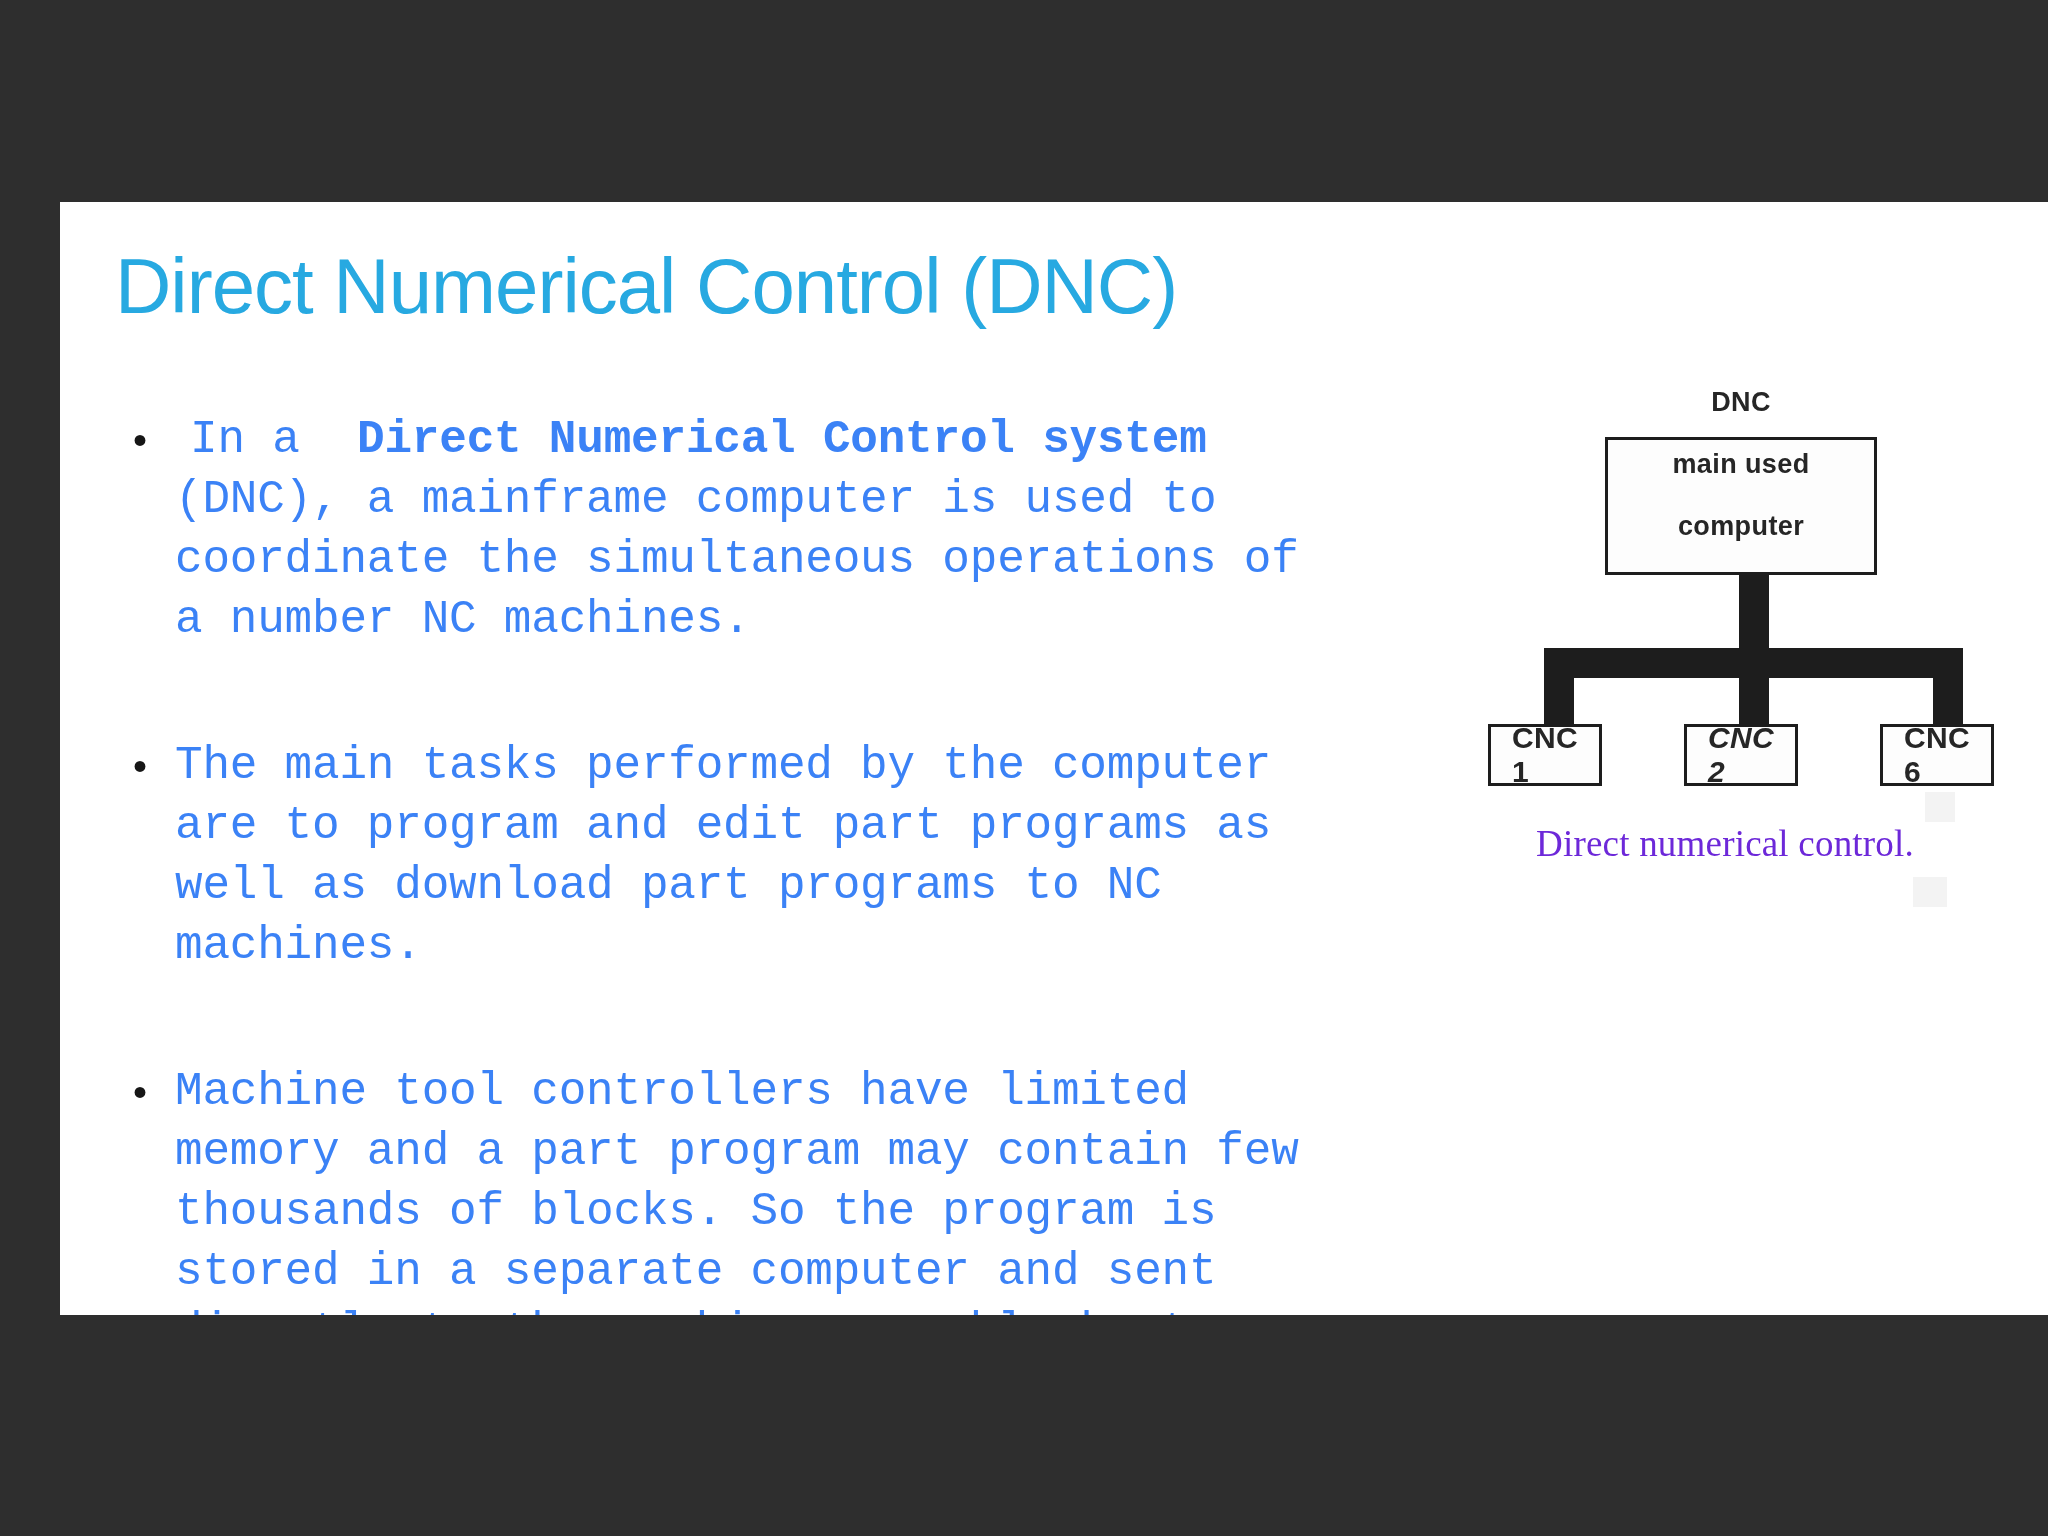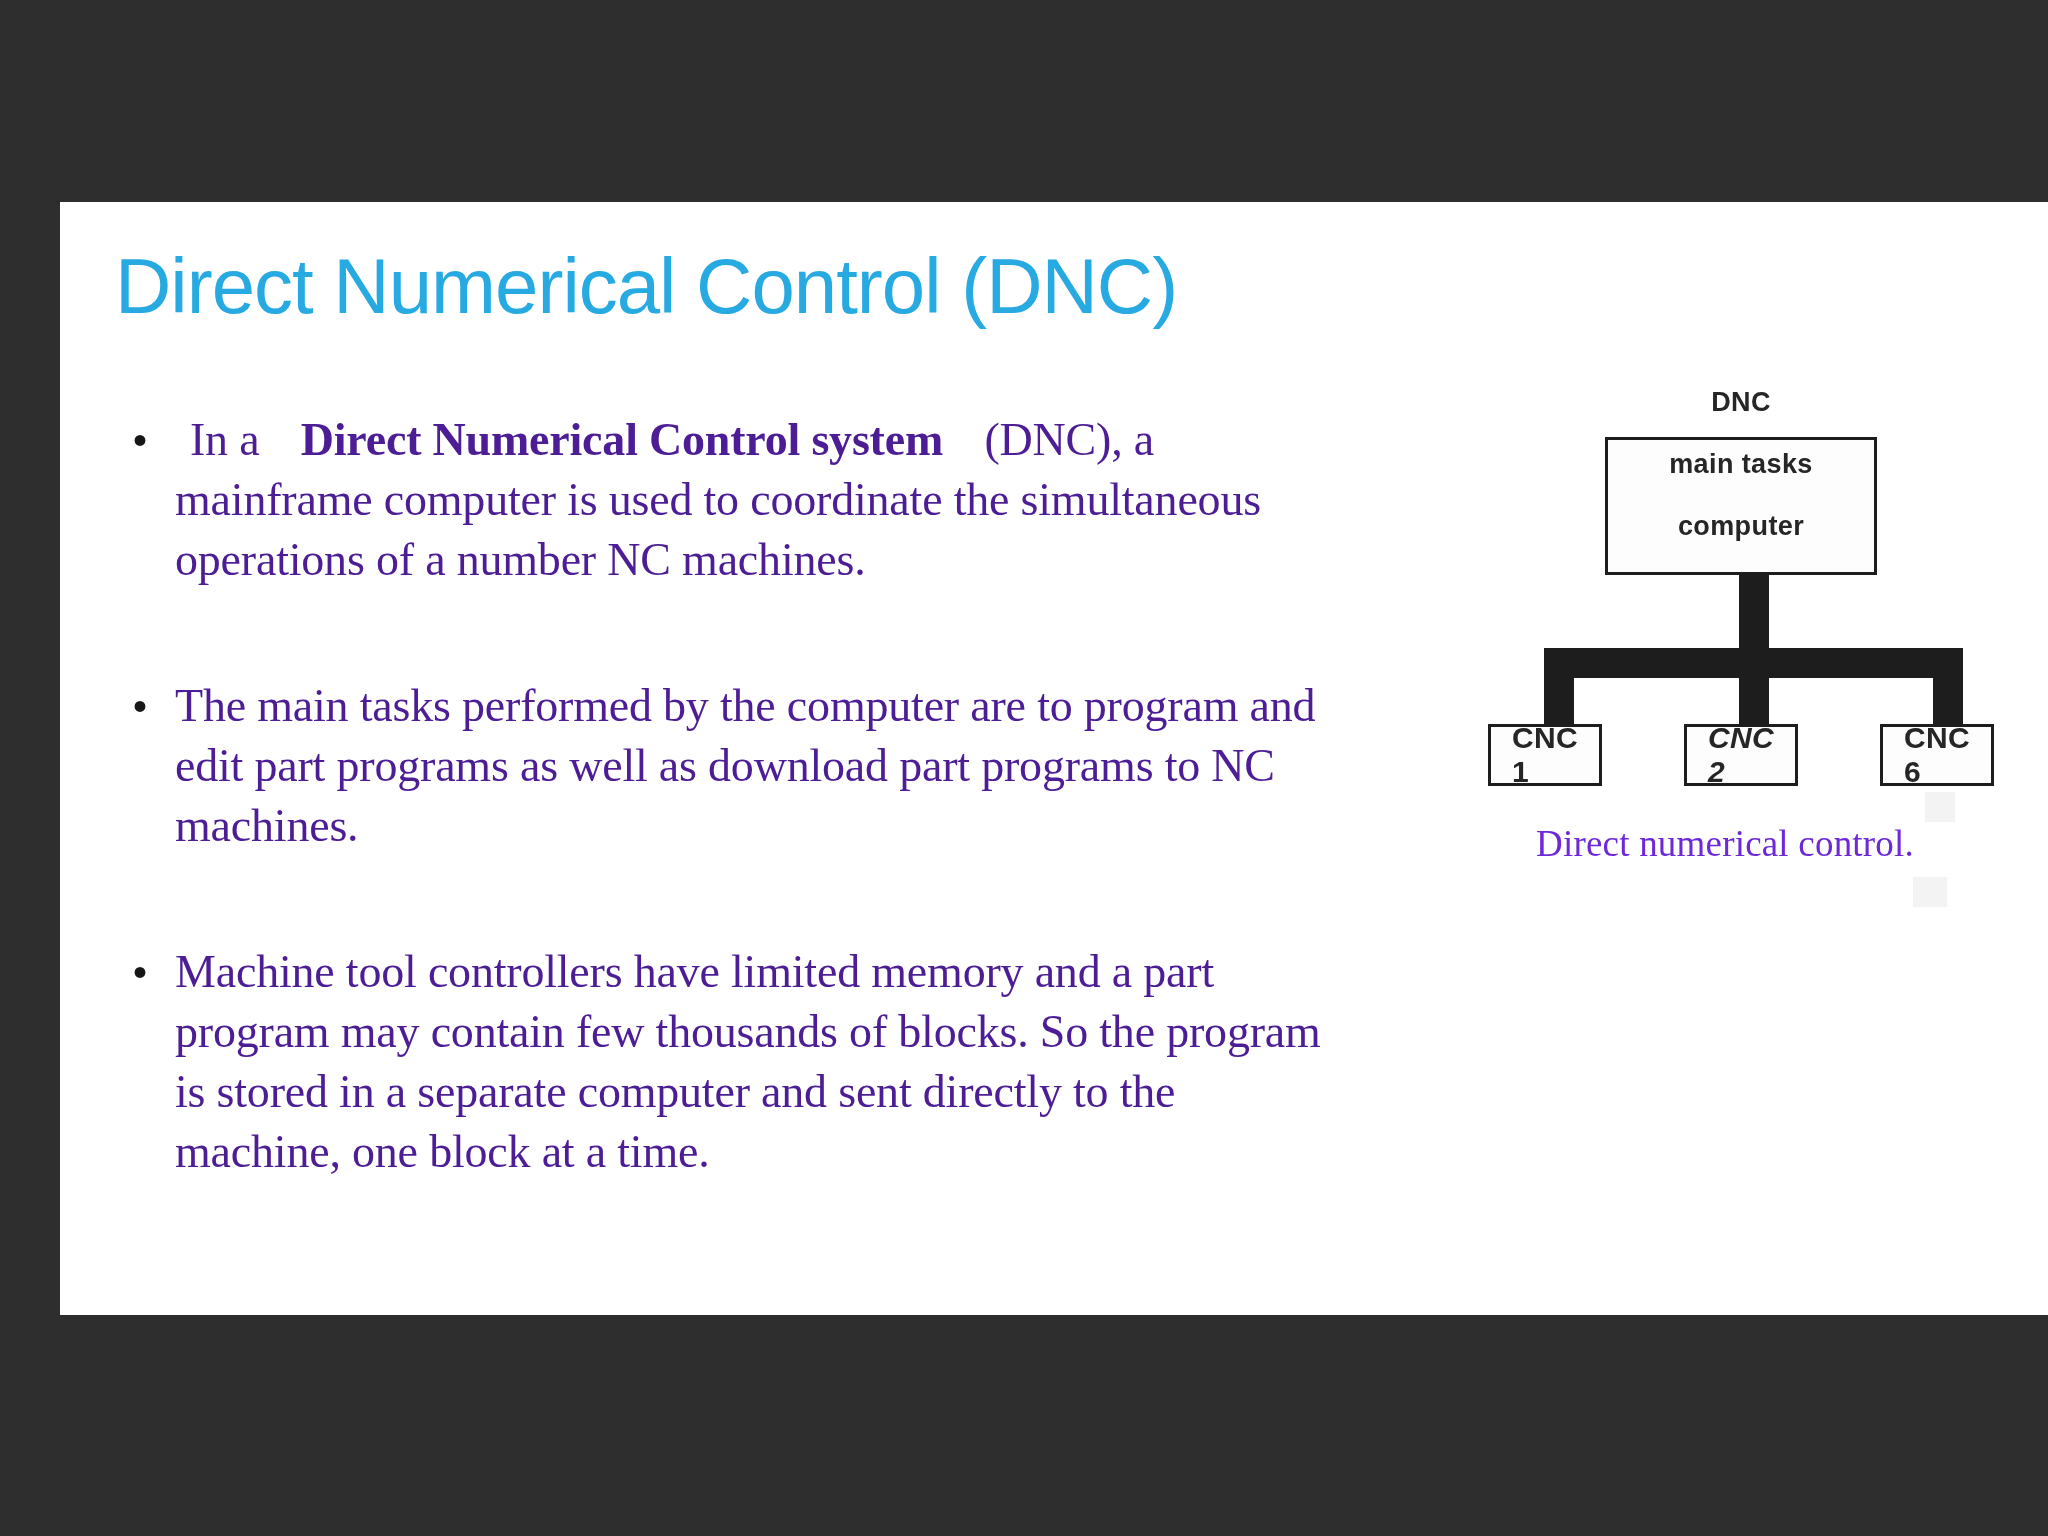--- a/index.html
+++ b/index.html
@@ -68,24 +68,24 @@
     width: 42px;
     font-size: 40px;
     line-height: 60px;
     color: #161616;
     text-align: center;
     font-family: "Liberation Sans", sans-serif;
   }
 
   .bullet-text {
     flex: 1 1 auto;
-    font-family: Liberation Serif, serif;
+    font-family: Liberation Mono, monospace;
     font-size: 46px;
     line-height: 60px;
-    color: #4c1d95;
+    color: #3b82f6;
     letter-spacing: -0.2px;
     max-width: 1225px;
   }
 
   .bullet-text b { font-weight: 700; }
 
   
   #diagram {
     position: absolute;
     left: 1370px;
@@ -200,21 +200,21 @@
         <span class="bullet-dot">•</span>
         <span class="bullet-text">Machine tool controllers have limited memory and a part program may contain few thousands of blocks. So the program is stored in a separate computer and sent directly to the machine, one block at a time.</span>
       </div>
 
     </div>
 
     <div id="diagram">
 
       <div class="dnc-box">
         <div class="line">DNC</div>
-        <div class="line">main tasks</div>
+        <div class="line">main used</div>
         <div class="line">computer</div>
       </div>
 
       <div class="wire" id="wire-trunk"></div>
       <div class="wire" id="wire-bus"></div>
       <div class="wire" id="wire-left"></div>
       <div class="wire" id="wire-right"></div>
 
       <div class="cnc-box" id="cnc-1">
         <span class="label">CNC 1</span>

